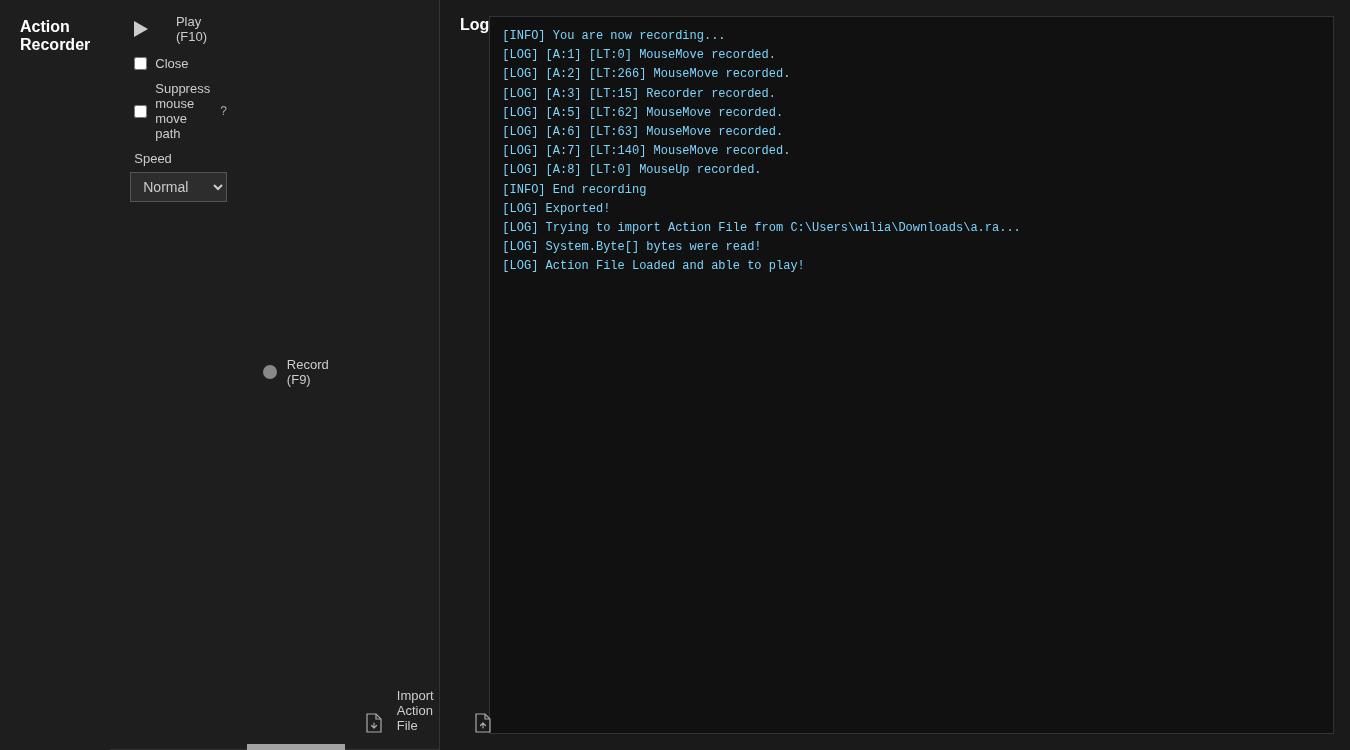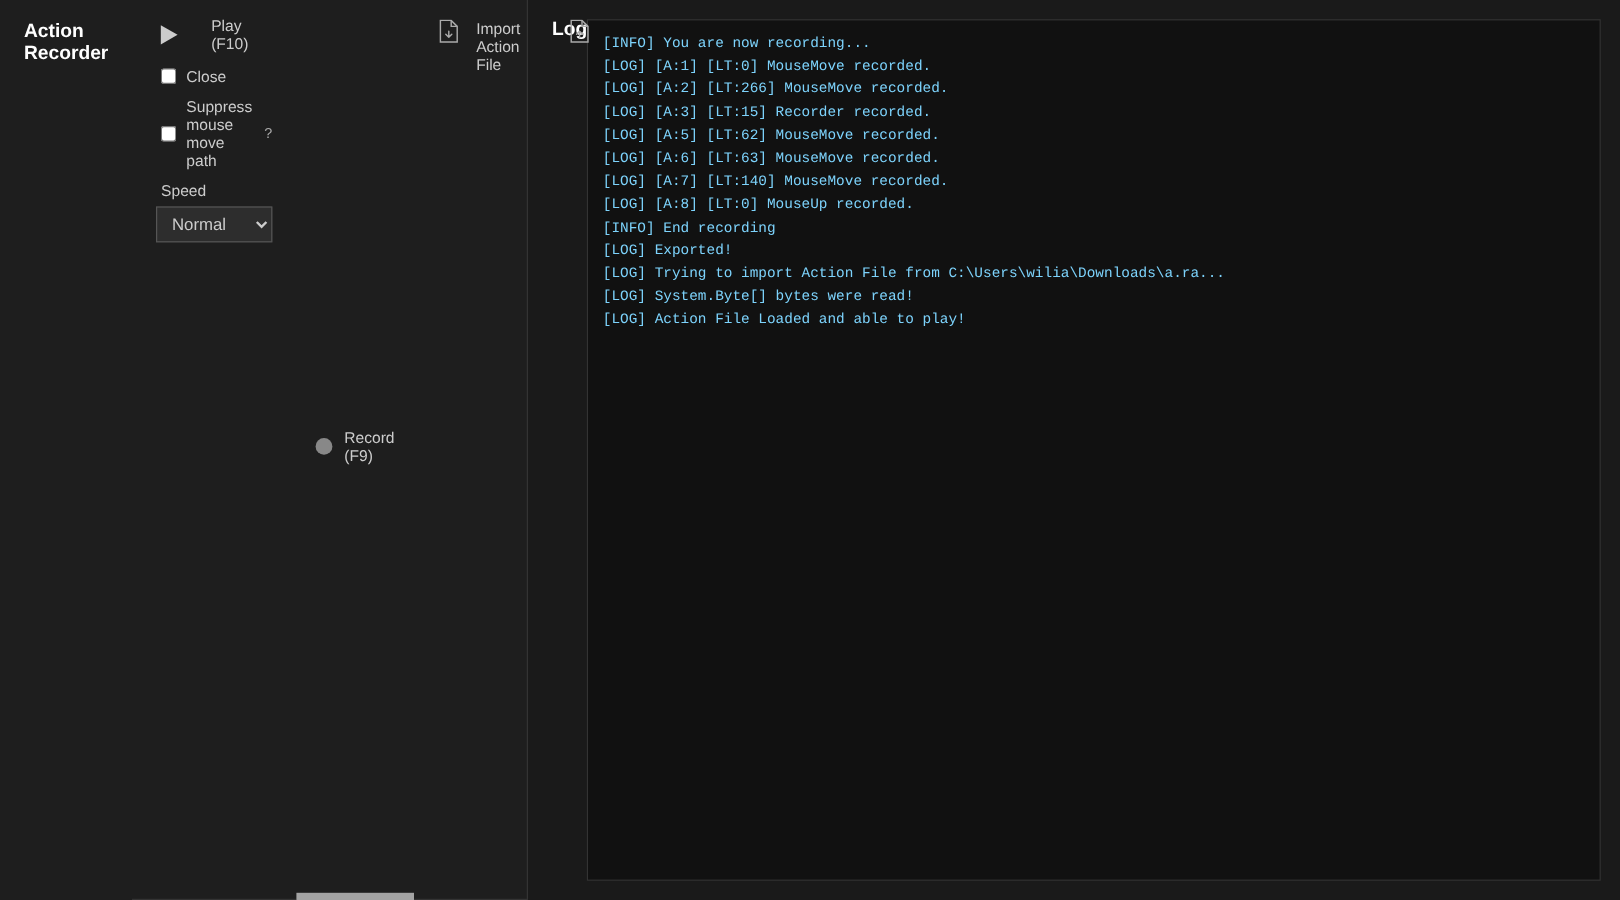--- a/index.html
+++ b/index.html
@@ -154,21 +154,21 @@
     }
 
     .record-label {
       color: #cccccc;
       font-size: 13px;
     }
 
     
     .menu-item {
       display: flex;
-      align-items: flex-start;
+      align-items: flex-end;
       gap: 14px;
       padding: 16px 20px;
       border-bottom: 1px solid #333;
       cursor: pointer;
     }
 
     .file-icon {
       width: 18px;
       height: 20px;
       flex-shrink: 0;

